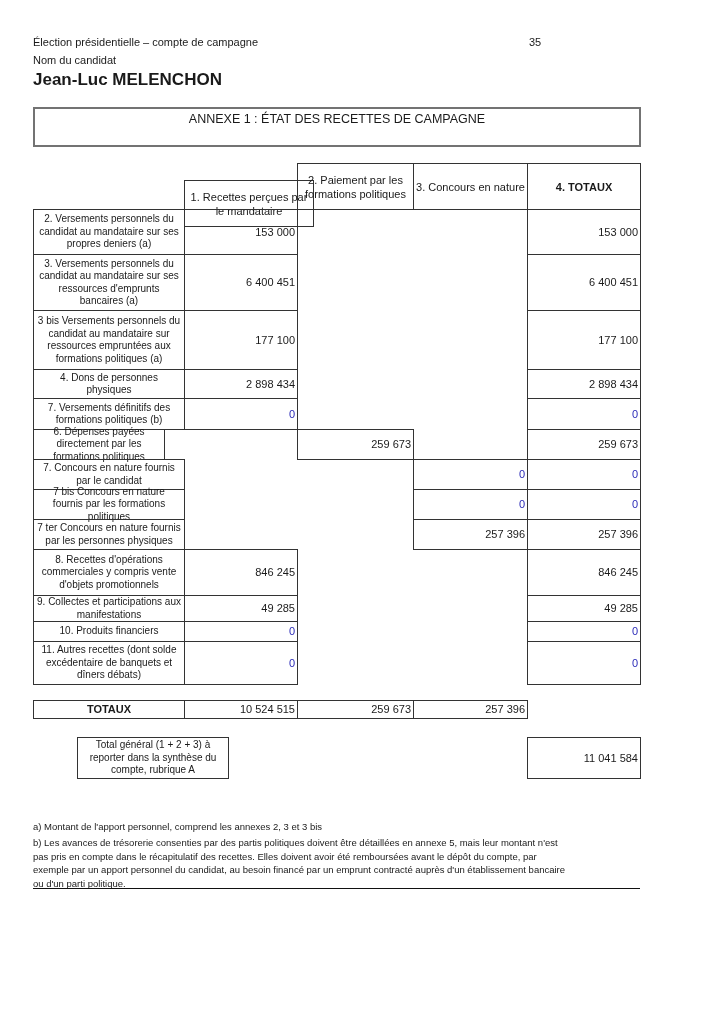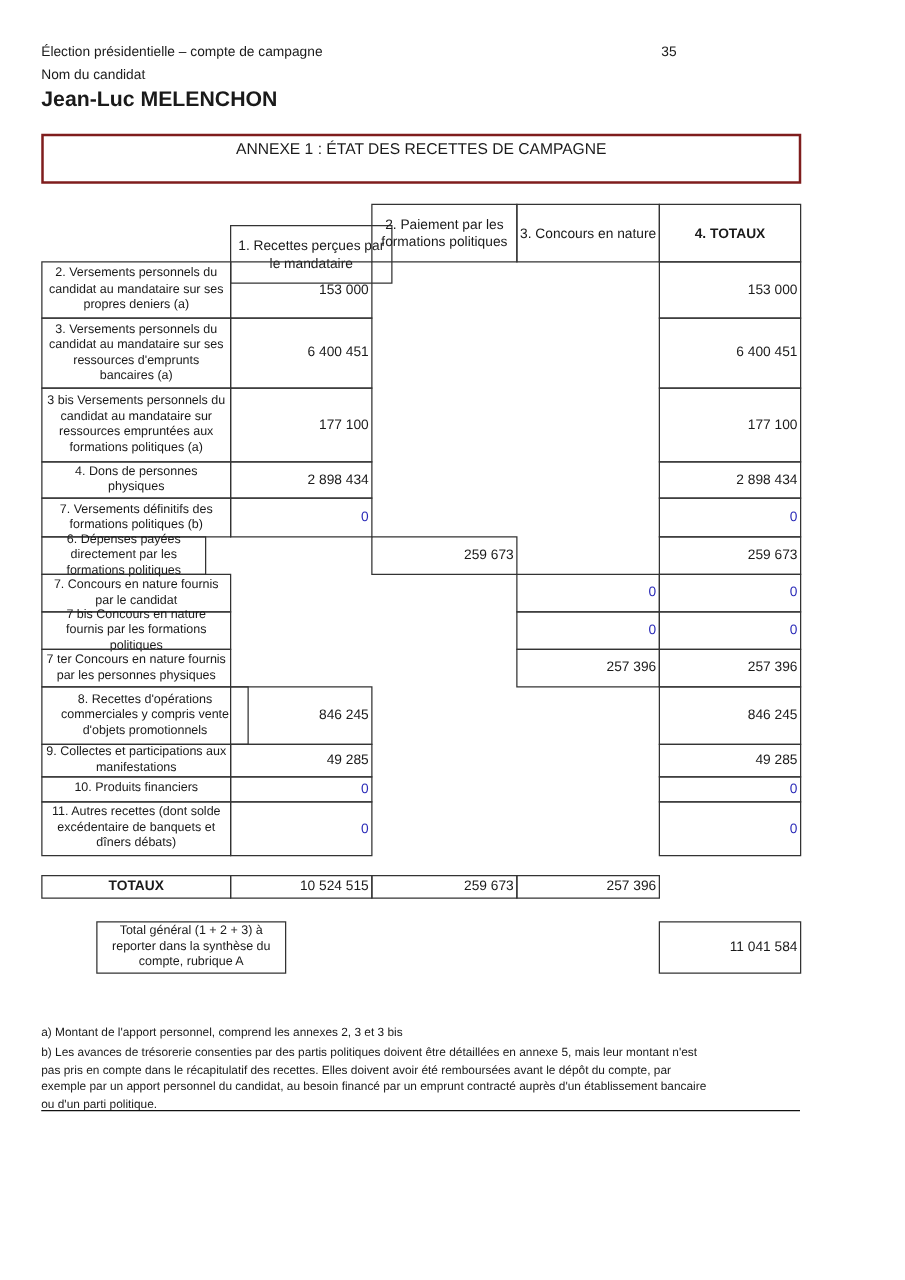--- a/index.html
+++ b/index.html
@@ -1,21 +1,21 @@
 <!DOCTYPE html>
 <html><head>
 <meta charset="utf-8">
 <style>
   html, body { margin:0; padding:0; background:#ffffff; }
   body { width:724px; height:1024px; position:relative; overflow:hidden;
          font-family:"Liberation Sans", sans-serif; color:#1a1a1a; }
   .abs { position:absolute; }
   .hdr-line { font-size:11px; }
   .cand { font-size:17px; font-weight:bold; }
-  .title-box { left:33px; top:107px; width:604px; height:36px; border:2px solid #7f1d1d; }
+  .title-box { left:33px; top:107px; width:604px; height:36px; border:2px solid #737373; }
   .title-main { position:absolute; left:0; right:0; top:3px; text-align:center; font-size:12.5px; }
   .title-sub { position:absolute; left:0; right:0; top:22px; text-align:center; font-size:9.5px; }
   .title-sub span { text-decoration:underline; }
   .cell { position:absolute; box-sizing:border-box; border:1px solid #333; font-size:10px; line-height:12.5px; }
   .lbl { display:flex; align-items:center; justify-content:center; text-align:center; padding:4px 3px; }
   .num { display:flex; align-items:center; justify-content:flex-end; padding-right:2px; font-size:11px; }
   .num.zero { color:#2b2bb8; }
   .head { display:flex; align-items:center; justify-content:center; text-align:center; font-size:11px; line-height:14px; }
   .head.bold { font-weight:bold; }
   .foot { font-size:9.5px; line-height:13.5px; }
@@ -58,21 +58,21 @@
     <div class="cell num" style="left: 527px; top: 429px; width: 114px; height: 31px;">259 673</div>
     <div class="cell lbl" style="left: 33px; top: 459px; width: 152px; height: 31px;">7. Concours en nature fournis par le candidat</div>
     <div class="cell num zero" style="left: 413px; top: 459px; width: 115px; height: 31px;">0</div>
     <div class="cell num zero" style="left: 527px; top: 459px; width: 114px; height: 31px;">0</div>
     <div class="cell lbl" style="left: 33px; top: 489px; width: 152px; height: 31px;">7 bis Concours en nature fournis par les formations politiques</div>
     <div class="cell num zero" style="left: 413px; top: 489px; width: 115px; height: 31px;">0</div>
     <div class="cell num zero" style="left: 527px; top: 489px; width: 114px; height: 31px;">0</div>
     <div class="cell lbl" style="left: 33px; top: 519px; width: 152px; height: 31px;">7 ter Concours en nature fournis par les personnes physiques</div>
     <div class="cell num" style="left: 413px; top: 519px; width: 115px; height: 31px;">257 396</div>
     <div class="cell num" style="left: 527px; top: 519px; width: 114px; height: 31px;">257 396</div>
-    <div class="cell lbl" style="left: 33px; top: 549px; width: 166px; height: 47px;">8. Recettes d'opérations commerciales y compris vente d'objets promotionnels</div>
+    <div class="cell lbl" style="left: 33px; top: 549px; width: 152px; height: 47px;">8. Recettes d'opérations commerciales y compris vente d'objets promotionnels</div>
     <div class="cell num" style="left: 184px; top: 549px; width: 114px; height: 47px;">846 245</div>
     <div class="cell num" style="left: 527px; top: 549px; width: 114px; height: 47px;">846 245</div>
     <div class="cell lbl" style="left: 33px; top: 595px; width: 152px; height: 27px;">9. Collectes et participations aux manifestations</div>
     <div class="cell num" style="left: 184px; top: 595px; width: 114px; height: 27px;">49 285</div>
     <div class="cell num" style="left: 527px; top: 595px; width: 114px; height: 27px;">49 285</div>
     <div class="cell lbl" style="left: 33px; top: 621px; width: 152px; height: 21px;">10. Produits financiers</div>
     <div class="cell num zero" style="left: 184px; top: 621px; width: 114px; height: 21px;">0</div>
     <div class="cell num zero" style="left: 527px; top: 621px; width: 114px; height: 21px;">0</div>
     <div class="cell lbl" style="left: 33px; top: 641px; width: 152px; height: 44px;">11. Autres recettes (dont solde excédentaire de banquets et dîners débats)</div>
     <div class="cell num zero" style="left: 184px; top: 641px; width: 114px; height: 44px;">0</div>

